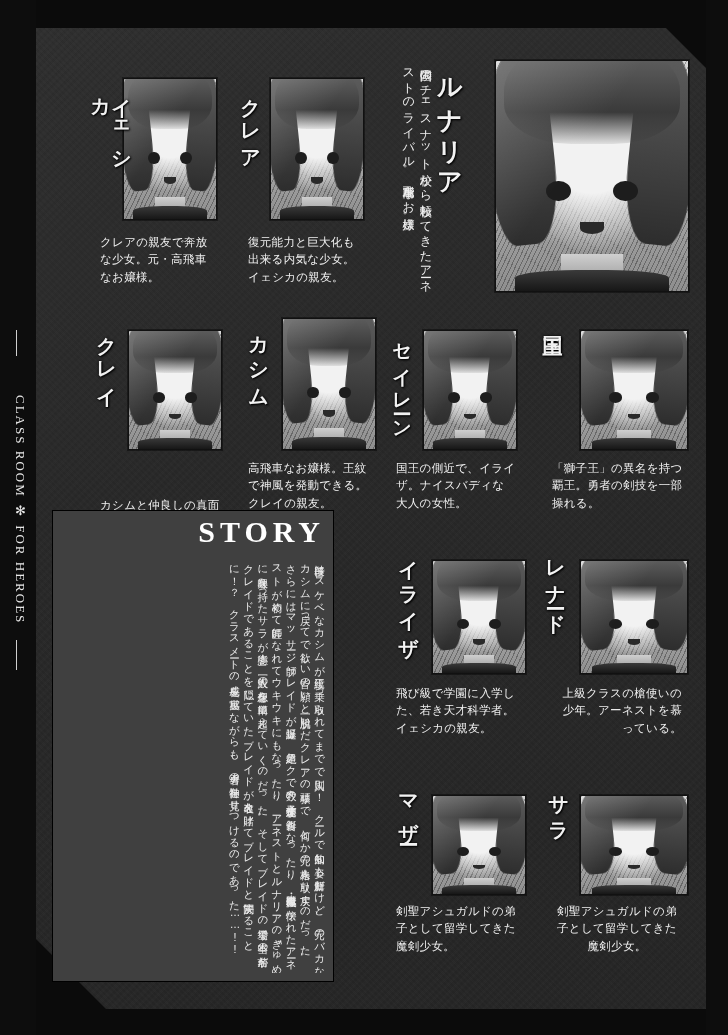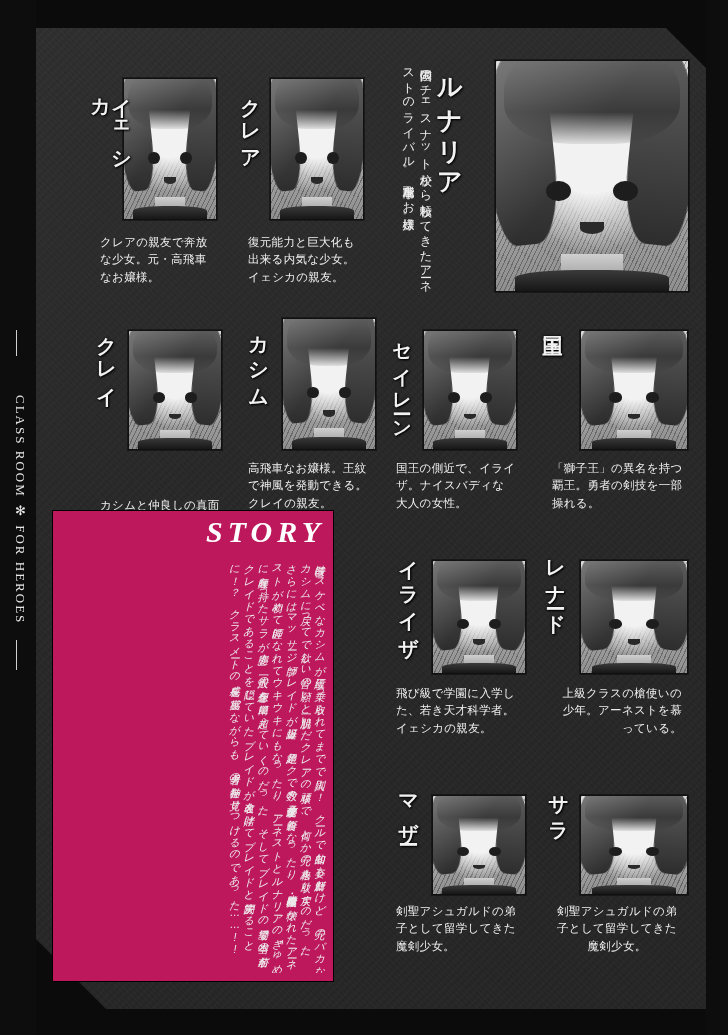--- a/index.html
+++ b/index.html
@@ -188,23 +188,22 @@
     letter-spacing: 0.3px;
   }
 
   
   .story {
     position: absolute;
     left: 52px;
     top: 510px;
     width: 280px;
     height: 470px;
-    background: #be185d;
+    background: #404040;
     border: 1px solid #000;
-    font-style: italic;
   }
   .story-title {
     position: absolute;
     right: 8px;
     top: 4px;
     color: #fff;
     font-family: "Liberation Serif", serif;
     font-size: 30px;
     letter-spacing: 5px;
     font-weight: bold;

